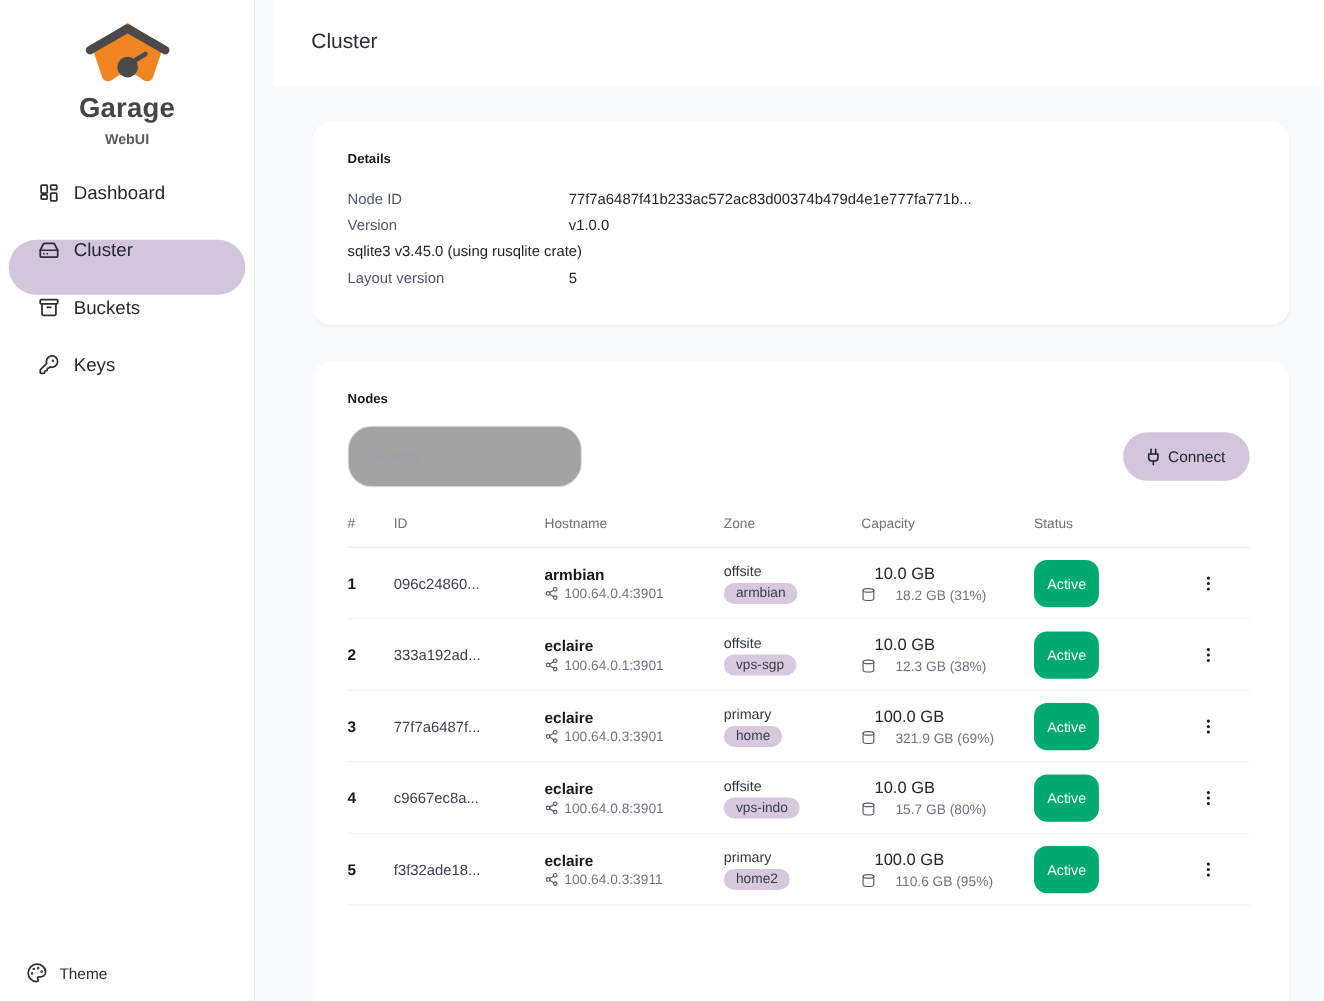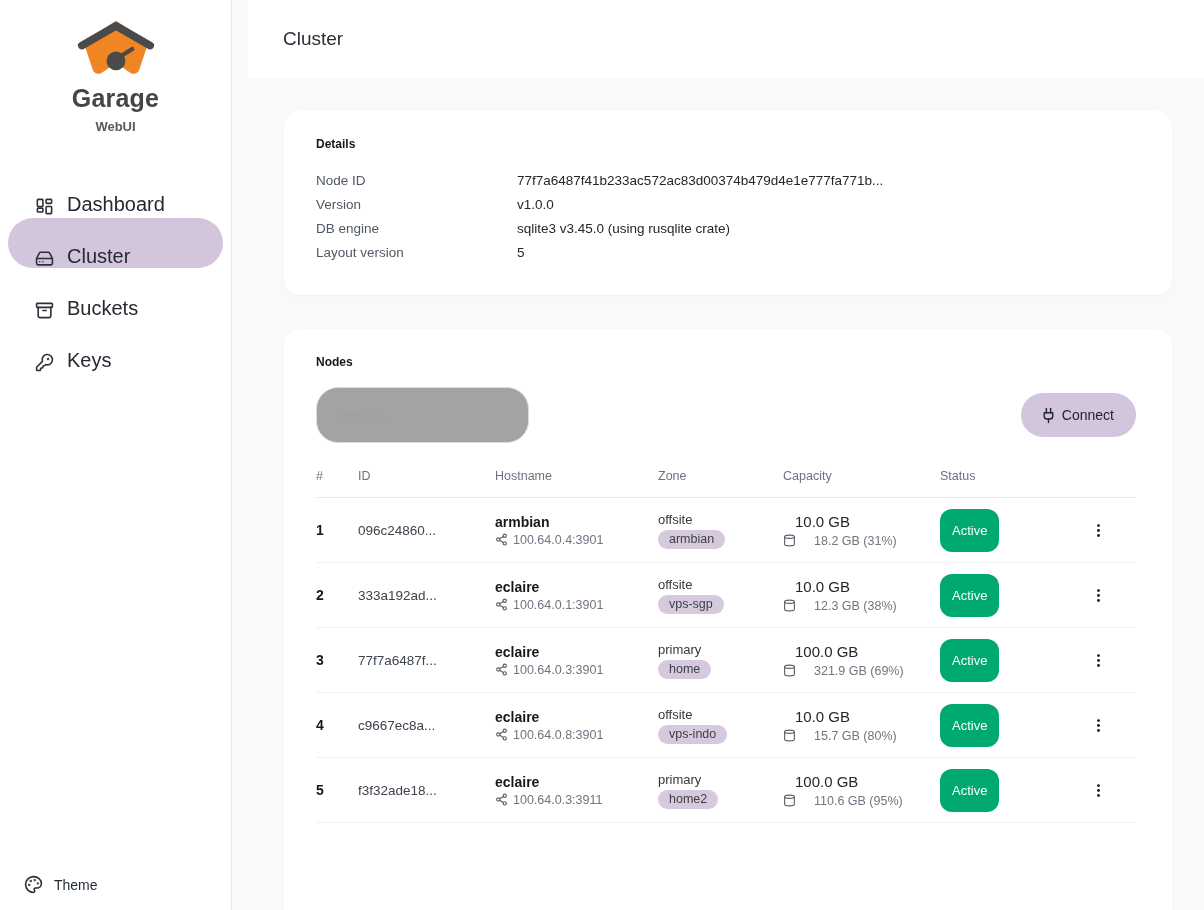--- a/index.html
+++ b/index.html
@@ -16,23 +16,23 @@
     position:fixed; left:0; top:0; width:232px; height:910px;
     background:#ffffff; border-right:1px solid #e8eaed;
     display:flex; flex-direction:column; z-index:5;
   }
   .logo-block { padding-top:16px; text-align:center; }
   .logo-svg { margin:0 auto; }
   .app-name { font-size:25px; font-weight:bold; color:#454545; margin-top:2px; letter-spacing:0.2px; }
   .app-sub { font-size:13px; font-weight:bold; color:#5a5a5a; margin-top:6px; }
   .nav { margin-top:32px; padding:0 8px; }
   .nav-item {
-    height:50px; border-radius:25px; display:flex; align-items:flex-end;
+    height:50px; border-radius:25px; display:flex; align-items:flex-start;
     gap:13px; padding-left:27px; margin-bottom:2px;
-    font-size:20px; color:#252a31; cursor:pointer;
+    font-size:17px; color:#252a31; cursor:pointer;
   }
   .nav-item.active { background:#d3c5dc; }
   .nav-icon { width:19px; height:19px; color:#2b2f36; }
   .theme-btn {
     position:absolute; bottom:16px; left:24px;
     display:flex; align-items:center; gap:11px;
     background:none; border:none; font-family:inherit;
     font-size:14px; color:#1f2937; cursor:pointer;
   }
 
@@ -181,21 +181,20 @@
             <div class="detail-label">Node ID</div>
             <div class="detail-value">77f7a6487f41b233ac572ac83d00374b479d4e1e777fa771b...</div>
           </div>
 
           <div class="detail-row">
             <div class="detail-label">Version</div>
             <div class="detail-value">v1.0.0</div>
           </div>
 
           <div class="detail-row">
-            <div class="detail-label">DB engine</div>
             <div class="detail-value">sqlite3 v3.45.0 (using rusqlite crate)</div>
           </div>
 
           <div class="detail-row">
             <div class="detail-label">Layout version</div>
             <div class="detail-value">5</div>
           </div>
 
       </div>
     </section>

